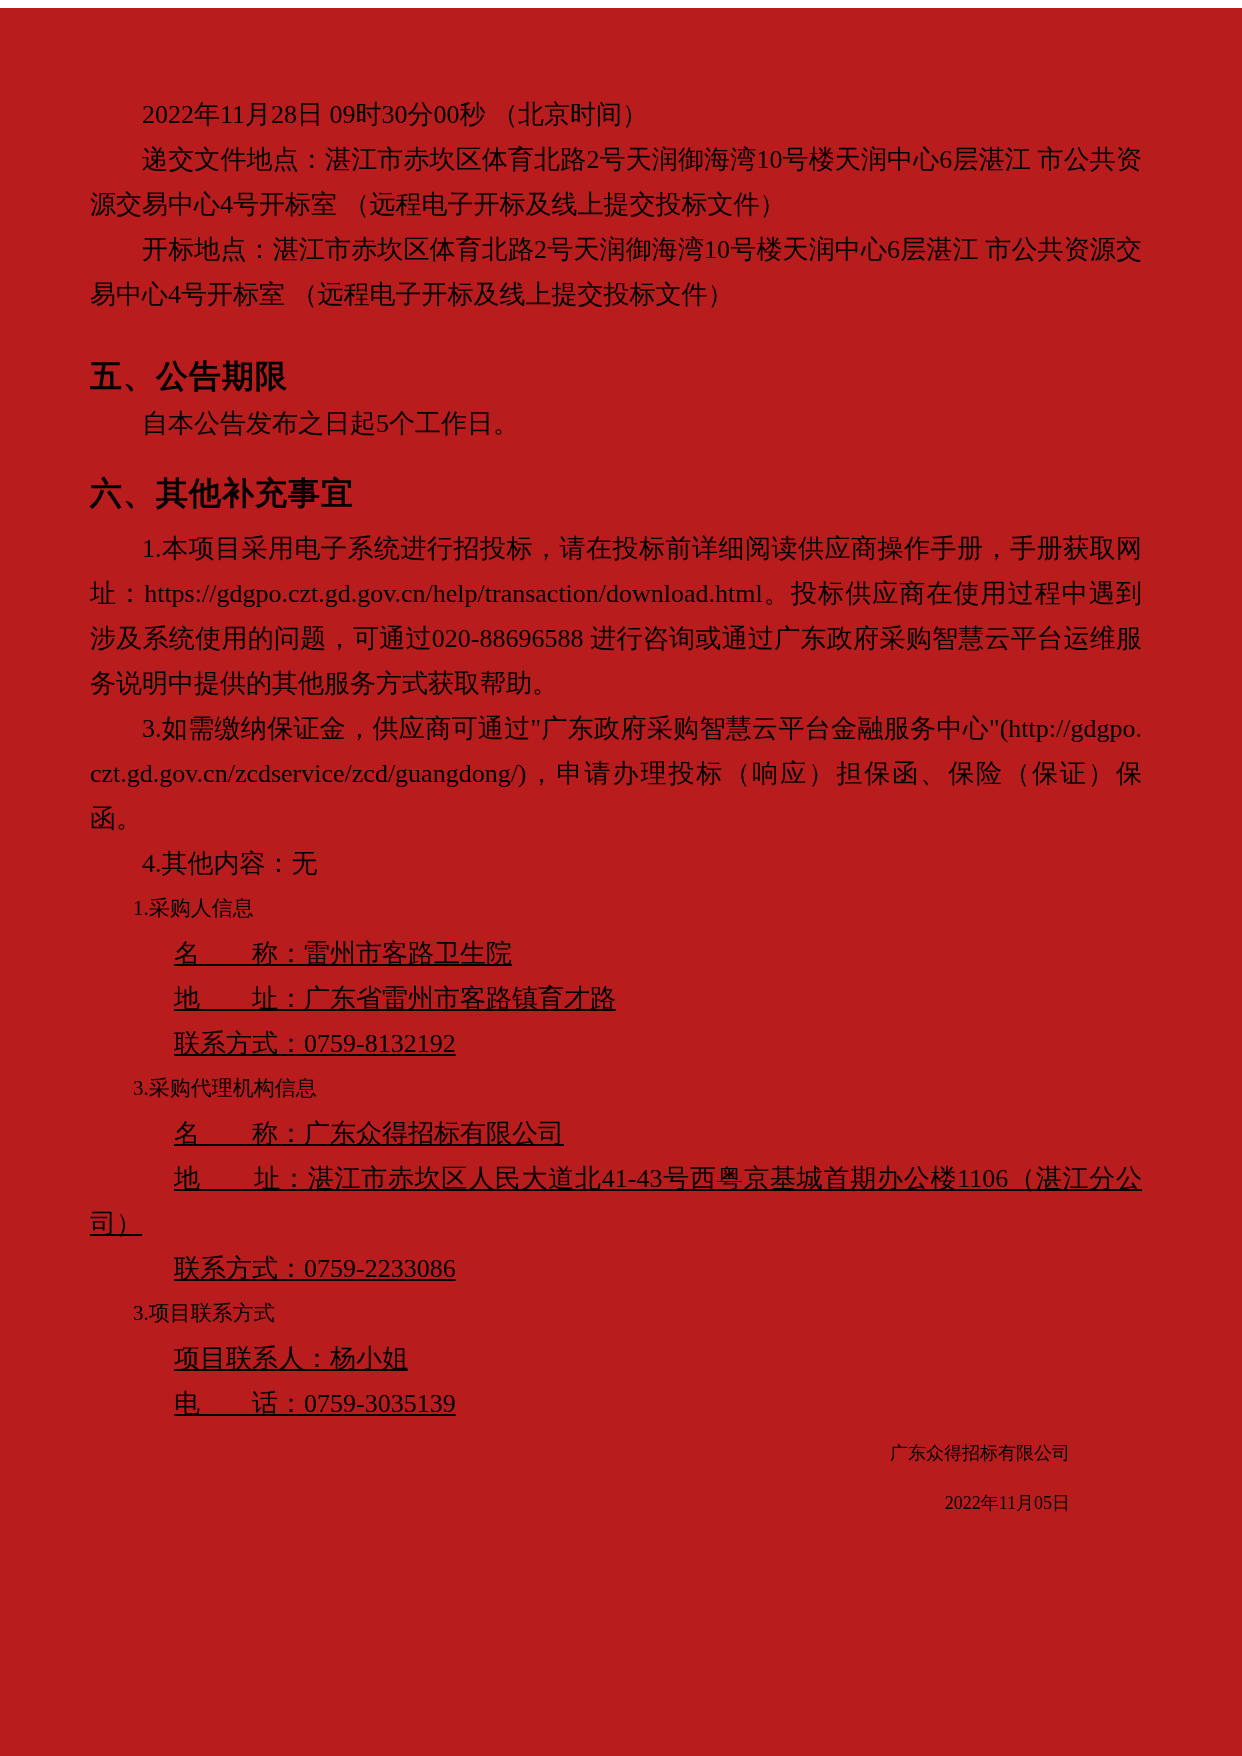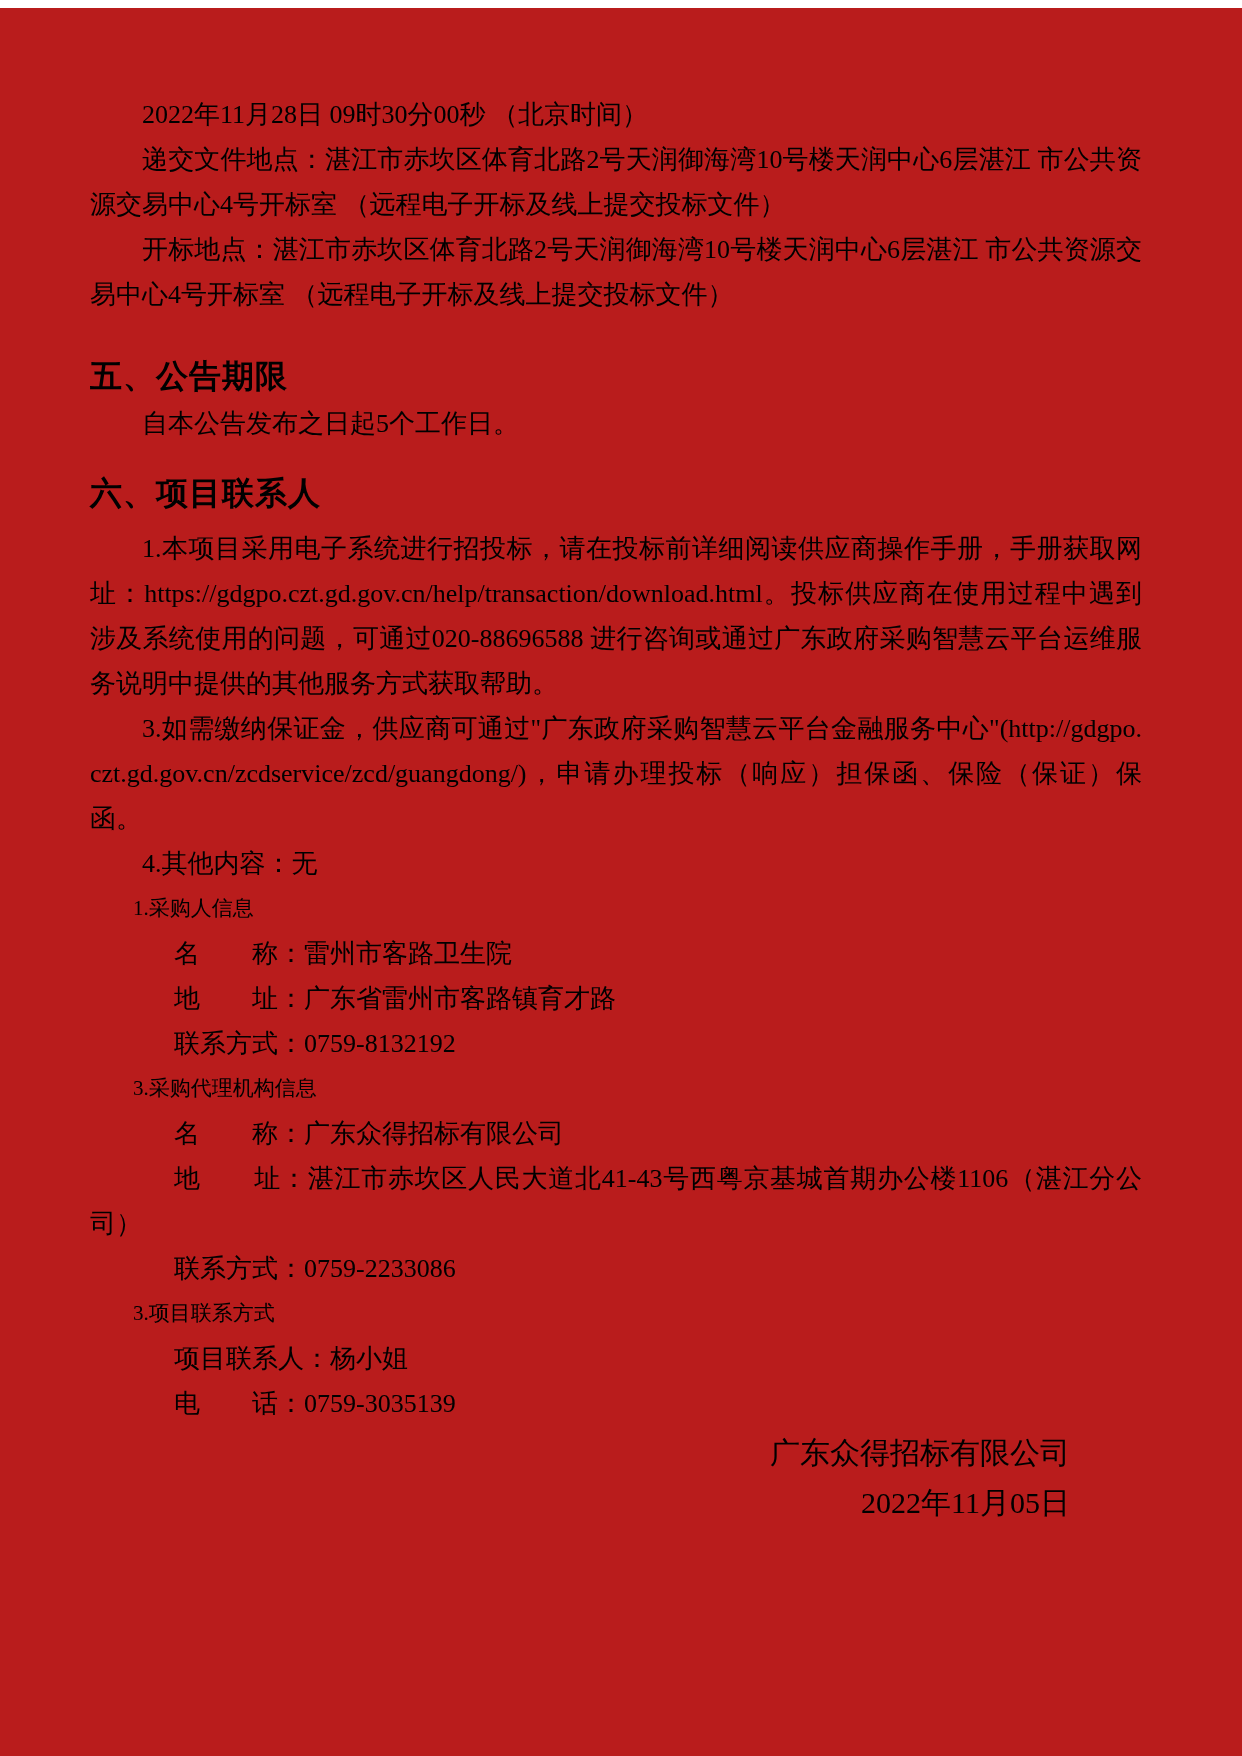--- a/index.html
+++ b/index.html
@@ -44,26 +44,27 @@
     text-indent: 43px;
   }
   .detail {
     font-size: 26px;
     line-height: 45px;
     margin: 0;
     text-indent: 84px;
     text-align: justify;
     word-break: break-all;
     overflow-wrap: anywhere;
+    text-decoration: underline;
   }
   .signature {
     margin-top: 2px;
   }
   .sig-line {
-    font-size: 30px;
+    font-size: 18px;
     line-height: 50px;
     margin: 0;
     text-align: right;
     padding-right: 72px;
   }
 </style>
 </head>
 <body>
 
 <div class="page">
@@ -71,21 +72,21 @@
   <p class="para">2022年11月28日 09时30分00秒 （北京时间）</p>
 
   <p class="para">递交文件地点：湛江市赤坎区体育北路2号天润御海湾10号楼天润中心6层湛江 市公共资源交易中心4号开标室 （远程电子开标及线上提交投标文件）</p>
 
   <p class="para">开标地点：湛江市赤坎区体育北路2号天润御海湾10号楼天润中心6层湛江 市公共资源交易中心4号开标室 （远程电子开标及线上提交投标文件）</p>
 
   <h2 class="heading h-five">五、公告期限</h2>
 
   <p class="para">自本公告发布之日起5个工作日。</p>
 
-  <h2 class="heading h-six">六、项目联系人</h2>
+  <h2 class="heading h-six">六、其他补充事宜</h2>
 
   <p class="para">1.本项目采用电子系统进行招投标，请在投标前详细阅读供应商操作手册，手册获取网址：https://gdgpo.czt.gd.gov.cn/help/transaction/download.html。投标供应商在使用过程中遇到涉及系统使用的问题，可通过020-88696588 进行咨询或通过广东政府采购智慧云平台运维服务说明中提供的其他服务方式获取帮助。</p>
 
 
   <p class="para">3.如需缴纳保证金，供应商可通过"广东政府采购智慧云平台金融服务中心"(http://gdgpo.czt.gd.gov.cn/zcdservice/zcd/guangdong/)，申请办理投标（响应）担保函、保险（保证）保函。</p>
 
   <p class="para">4.其他内容：无</p>
 
 
   <div>

